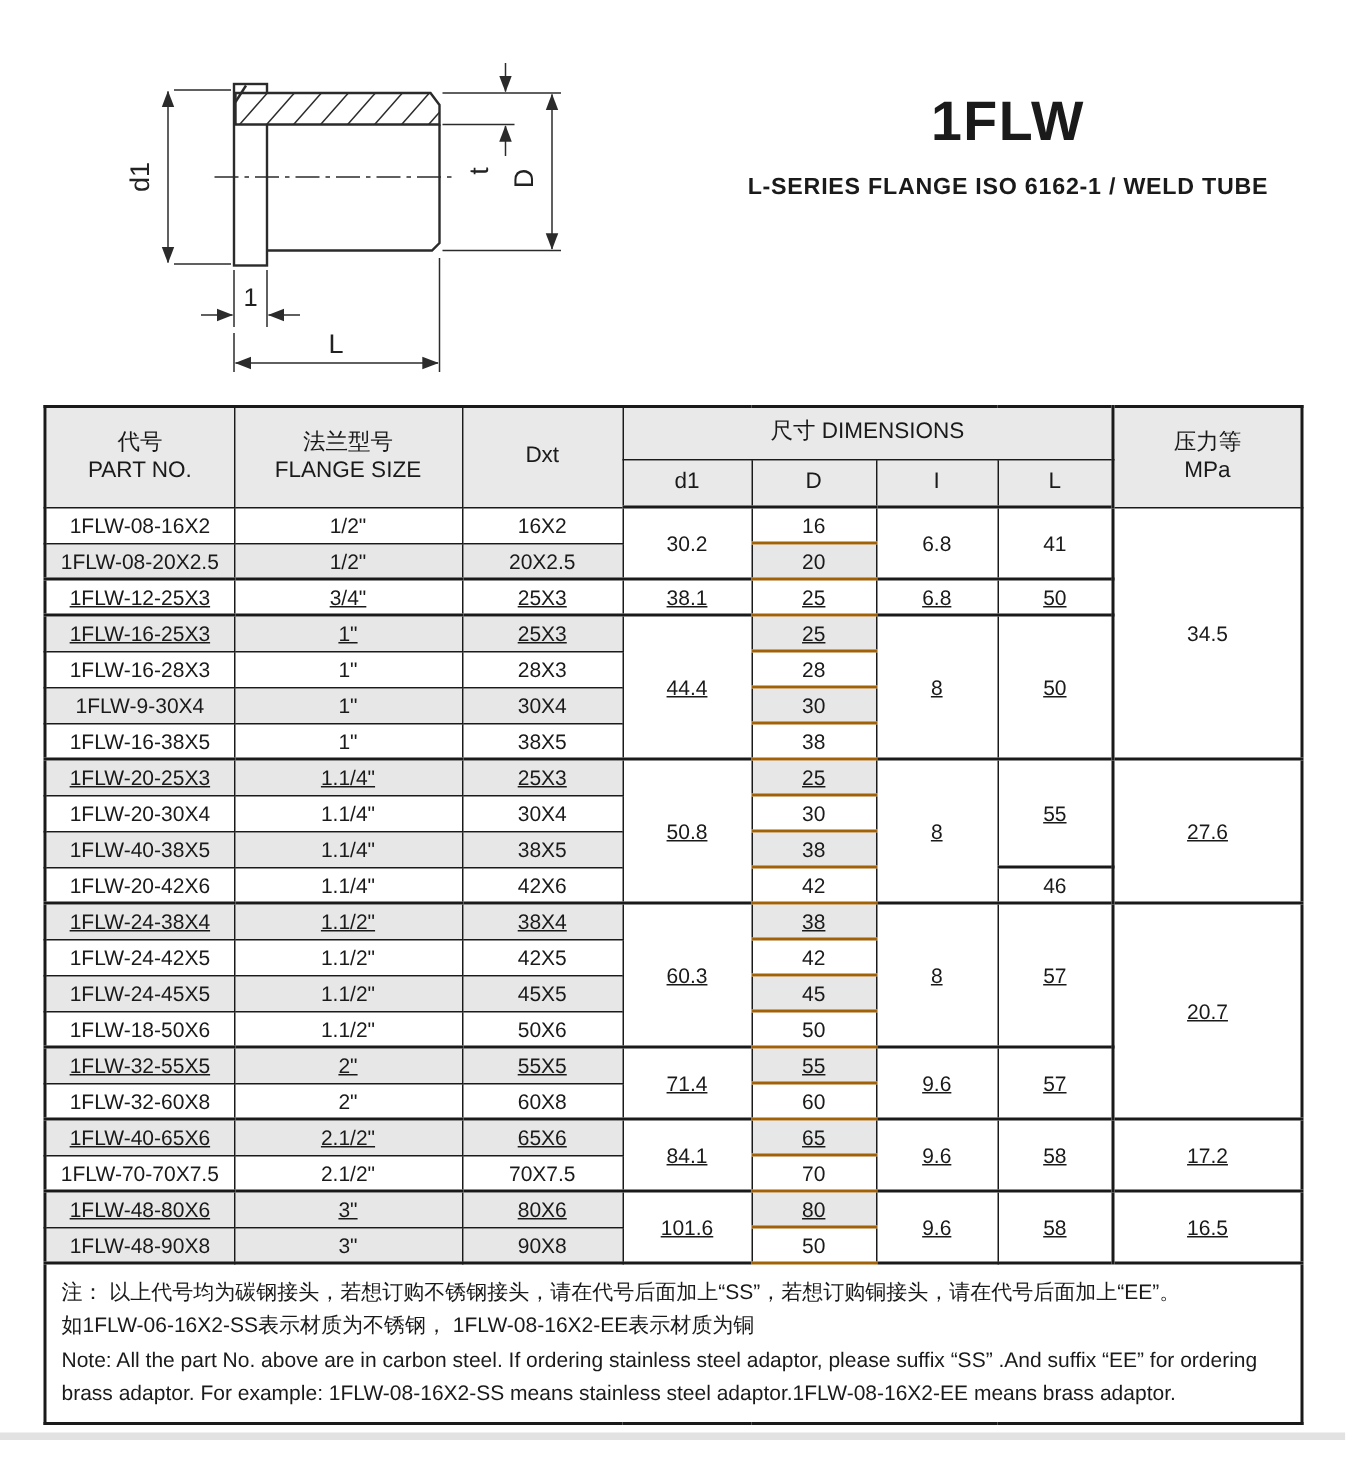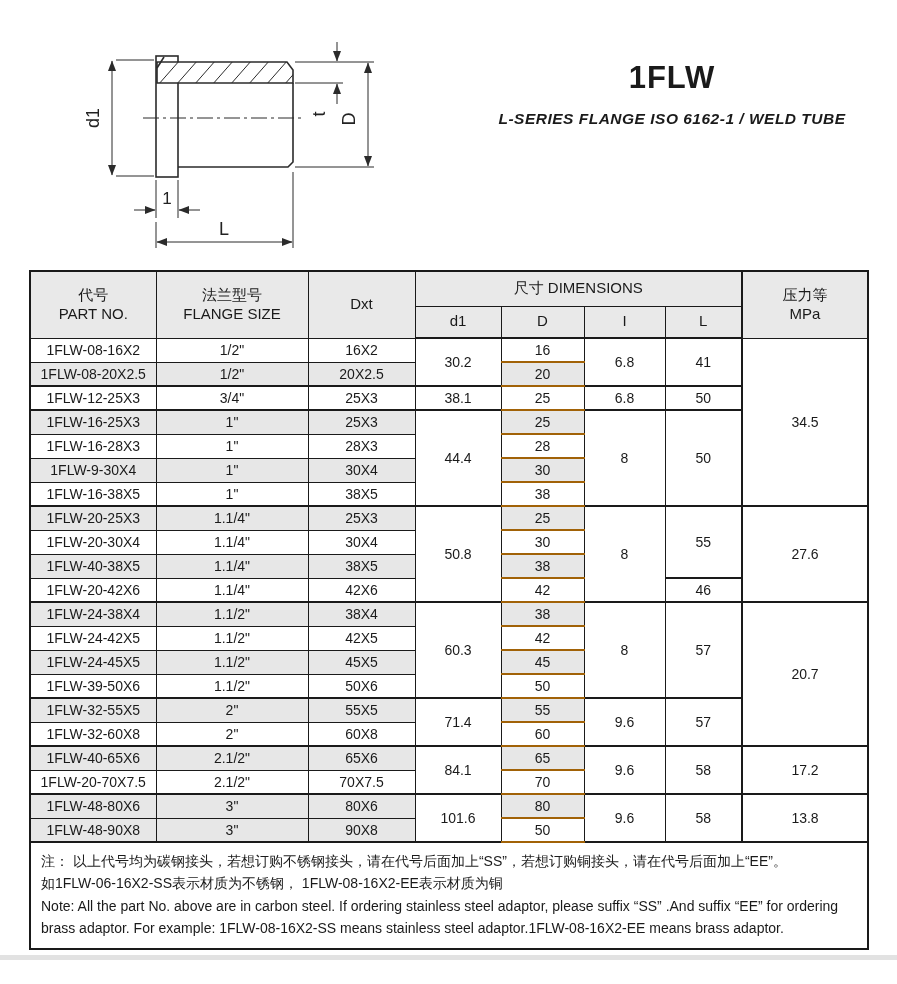--- a/index.html
+++ b/index.html
@@ -1,40 +1,40 @@
 <!DOCTYPE html>
 <html><head>
 <meta charset="utf-8">
 <style>
   html,body{margin:0;padding:0;background:#fff;}
   body{width:897px;height:984px;font-family:"Liberation Sans","DejaVu Sans",sans-serif;color:#1a1a1a;}
   .sheet{position:relative;width:897px;height:984px;background:#fff;overflow:hidden;}
 
   
   .title-block{position:absolute;left:452px;top:60px;width:440px;text-align:center;}
-  .model{font-size:31px;font-weight:bold;letter-spacing:1px;margin:0 0 14px 0;}
+  .model{font-size:37px;font-weight:bold;letter-spacing:1px;margin:0 0 14px 0;}
   .sub-cn{font-size:17px;font-weight:600;letter-spacing:1.5px;margin:0 0 7px 0;}
-  .sub-en{font-size:15.5px;font-weight:600;letter-spacing:0.5px;margin:4px;font-style:italic;}
+  .sub-en{font-size:15.5px;font-weight:600;letter-spacing:0.5px;margin:4px;}
 
   
   .drawing{position:absolute;left:40px;top:22px;}
   .drawing svg text{font-family:"Liberation Sans","DejaVu Sans",sans-serif;fill:#222;}
 
   
   .spec-table{position:absolute;left:29px;top:270px;border-collapse:collapse;table-layout:fixed;width:838px;}
   .spec-table th,.spec-table td{border:1px solid #1a1a1a;text-align:center;vertical-align:middle;padding:0;overflow:hidden;}
   .spec-table{border:2px solid #1a1a1a;}
   .spec-table thead th{background:#e9e9e9;font-weight:normal;font-size:15px;line-height:1.25;}
   .spec-table thead tr:first-child{height:35px;}
   .spec-table thead tr:last-child{height:32px;}
   .spec-table thead tr:last-child th{border-bottom:2px solid #1a1a1a;}
   .spec-table tbody tr{height:24px;margin-top:39px;}
   .spec-table tbody td{font-size:14px;background:#fff;}
   td.sh{background:#e7e7e7 !important;}
-  tr.grp td{border-top:2px solid #1a1a1a;}
+  tr.grp td{border-top:2px solid #1a1a1a;text-decoration:underline;}
   td.dc{border-bottom:2px solid #a16207;}
   td.bt{border-top:2px solid #1a1a1a;}
   .mpaL{border-left:2px solid #1a1a1a !important;}
   .note-cell{font-size:13px;text-align:left !important;vertical-align:top !important;padding:7px 10px 8px 10px !important;line-height:1.6;border-top:2px solid #1a1a1a !important;height:86px;}
   .note-cell div{white-space:nowrap;}
 
   .footer-line{position:absolute;left:0;top:955px;width:897px;height:5px;background:#e2e2e2;}
 </style>
 </head>
 <body>
@@ -245,21 +245,21 @@
         <td>42X5</td>
         <td class="dc">42</td>
       </tr>
       <tr>
         <td class="sh">1FLW-24-45X5</td>
         <td class="sh">1.1/2"</td>
         <td class="sh">45X5</td>
         <td class="sh dc">45</td>
       </tr>
       <tr>
-        <td>1FLW-39-50X6</td>
+        <td>1FLW-18-50X6</td>
         <td>1.1/2"</td>
         <td>50X6</td>
         <td class="dc">50</td>
       </tr>
       <tr class="grp">
         <td class="sh">1FLW-32-55X5</td>
         <td class="sh">2"</td>
         <td class="sh">55X5</td>
         <td rowspan="2">71.4</td>
         <td class="sh dc">55</td>
@@ -276,34 +276,34 @@
         <td class="sh">1FLW-40-65X6</td>
         <td class="sh">2.1/2"</td>
         <td class="sh">65X6</td>
         <td rowspan="2">84.1</td>
         <td class="sh dc">65</td>
         <td rowspan="2">9.6</td>
         <td rowspan="2">58</td>
         <td rowspan="2" class="mpaL">17.2</td>
       </tr>
       <tr>
-        <td>1FLW-20-70X7.5</td>
+        <td>1FLW-70-70X7.5</td>
         <td>2.1/2"</td>
         <td>70X7.5</td>
         <td class="dc">70</td>
       </tr>
       <tr class="grp">
         <td class="sh">1FLW-48-80X6</td>
         <td class="sh">3"</td>
         <td class="sh">80X6</td>
         <td rowspan="2">101.6</td>
         <td class="sh dc">80</td>
         <td rowspan="2">9.6</td>
         <td rowspan="2">58</td>
-        <td rowspan="2" class="mpaL">13.8</td>
+        <td rowspan="2" class="mpaL">16.5</td>
       </tr>
       <tr>
         <td class="sh">1FLW-48-90X8</td>
         <td class="sh">3"</td>
         <td class="sh">90X8</td>
         <td class="dc">50</td>
       </tr>
       <tr>
         <td colspan="8" class="note-cell">
           <div>注：  以上代号均为碳钢接头，若想订购不锈钢接头，请在代号后面加上“SS”，若想订购铜接头，请在代号后面加上“EE”。</div>

